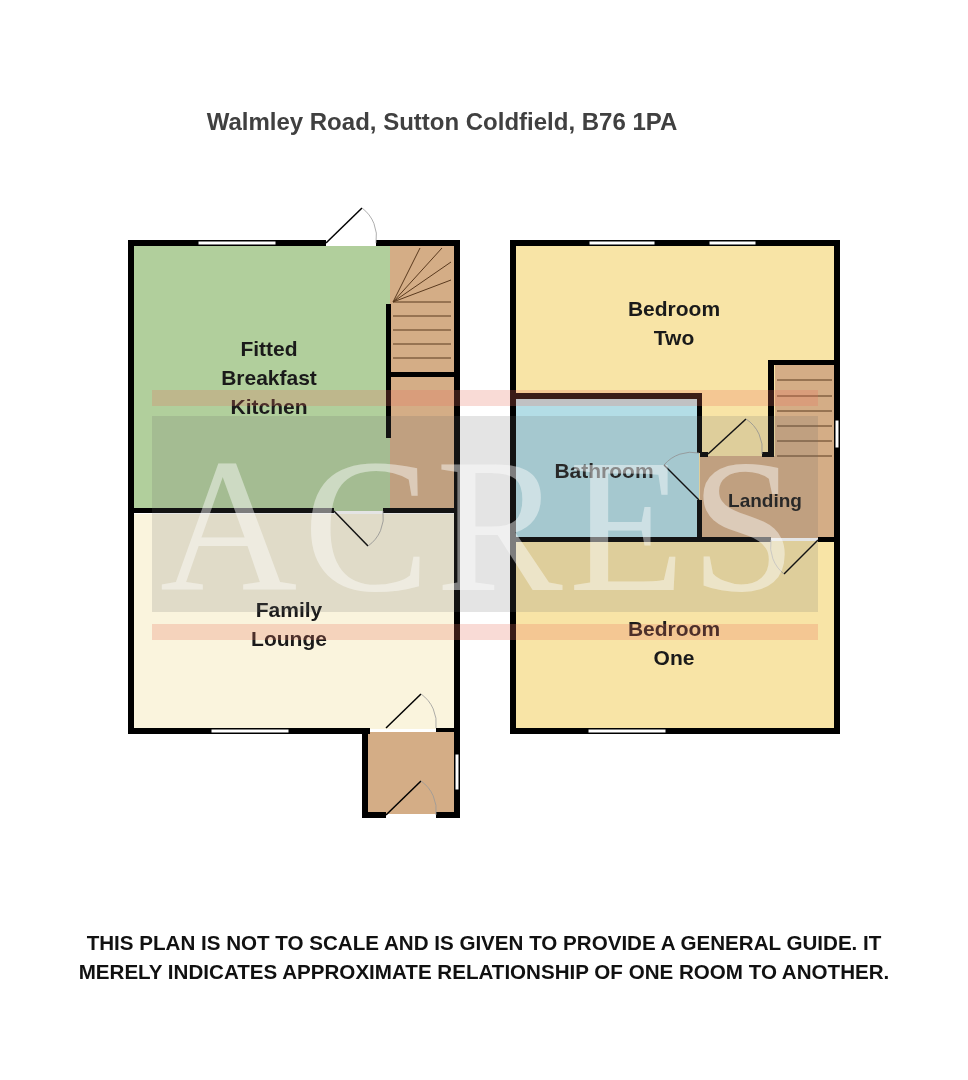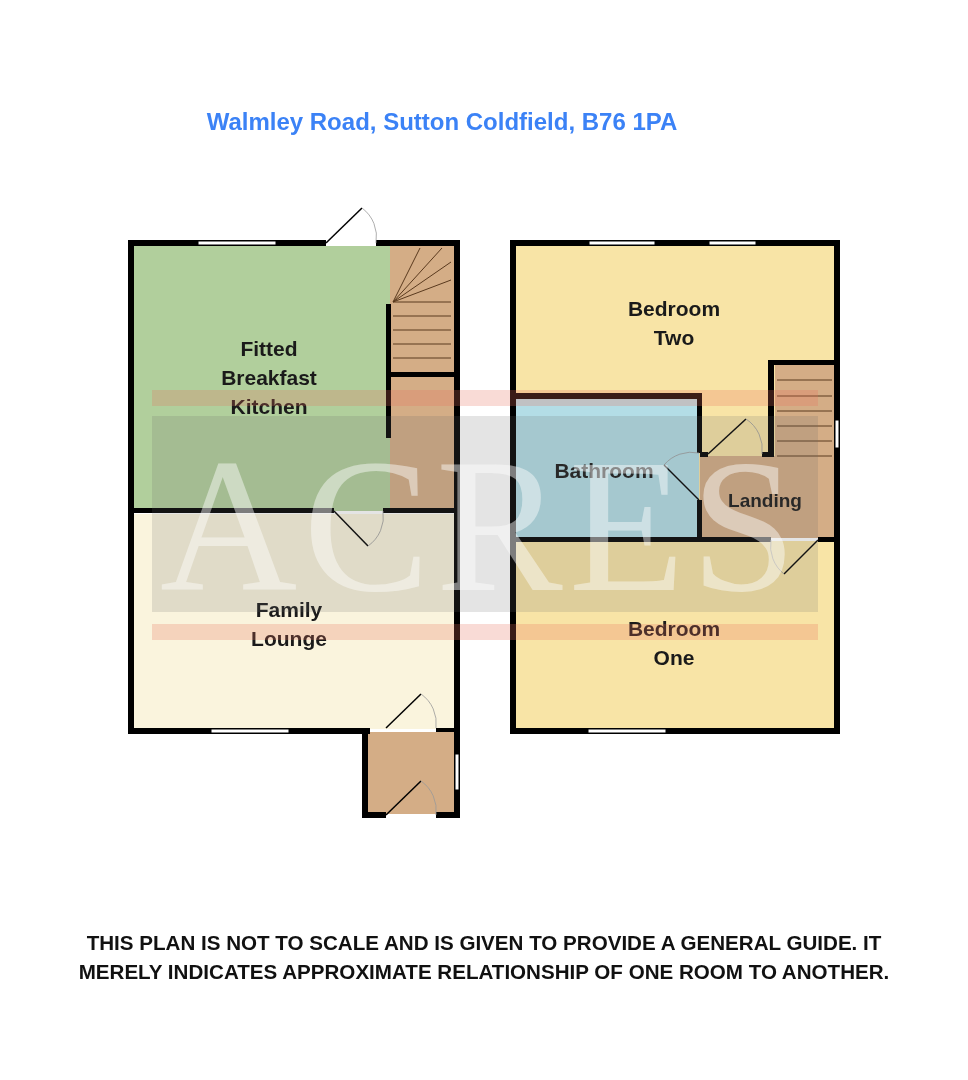--- a/index.html
+++ b/index.html
@@ -1,17 +1,17 @@
 <!DOCTYPE html>
 <html><head>
 <meta charset="utf-8">
 <style>
   html, body { margin: 0; padding: 0; background: #ffffff; }
   body { width: 968px; height: 1080px; position: relative; overflow: hidden; font-family: "Liberation Sans", sans-serif; }
-  .title { position: absolute; left: 0; width: 884px; top: 108px; text-align: center; font-size: 24px; font-weight: bold; color: #3b82f6; }
+  .title { position: absolute; left: 0; width: 884px; top: 108px; text-align: center; font-size: 24px; font-weight: bold; color: #404040; }
   .plan { position: absolute; left: 0; top: 0; }
   .room-label { font-family: "Liberation Sans", sans-serif; font-weight: bold; font-size: 21px; fill: #1a1a1a; text-anchor: middle; }
   .disclaimer { position: absolute; left: 40px; width: 888px; top: 928px; text-align: center; font-size: 21px; font-weight: bold; line-height: 29px; color: #111; transform: scaleX(0.98); }
   .watermark { font-family: "Liberation Serif", serif; font-size: 190px; fill: #ffffff; opacity: 0.45; letter-spacing: 6px; }
 </style>
 </head>
 <body>
 
 <div class="title">Walmley Road, Sutton Coldfield, B76 1PA</div>
 

